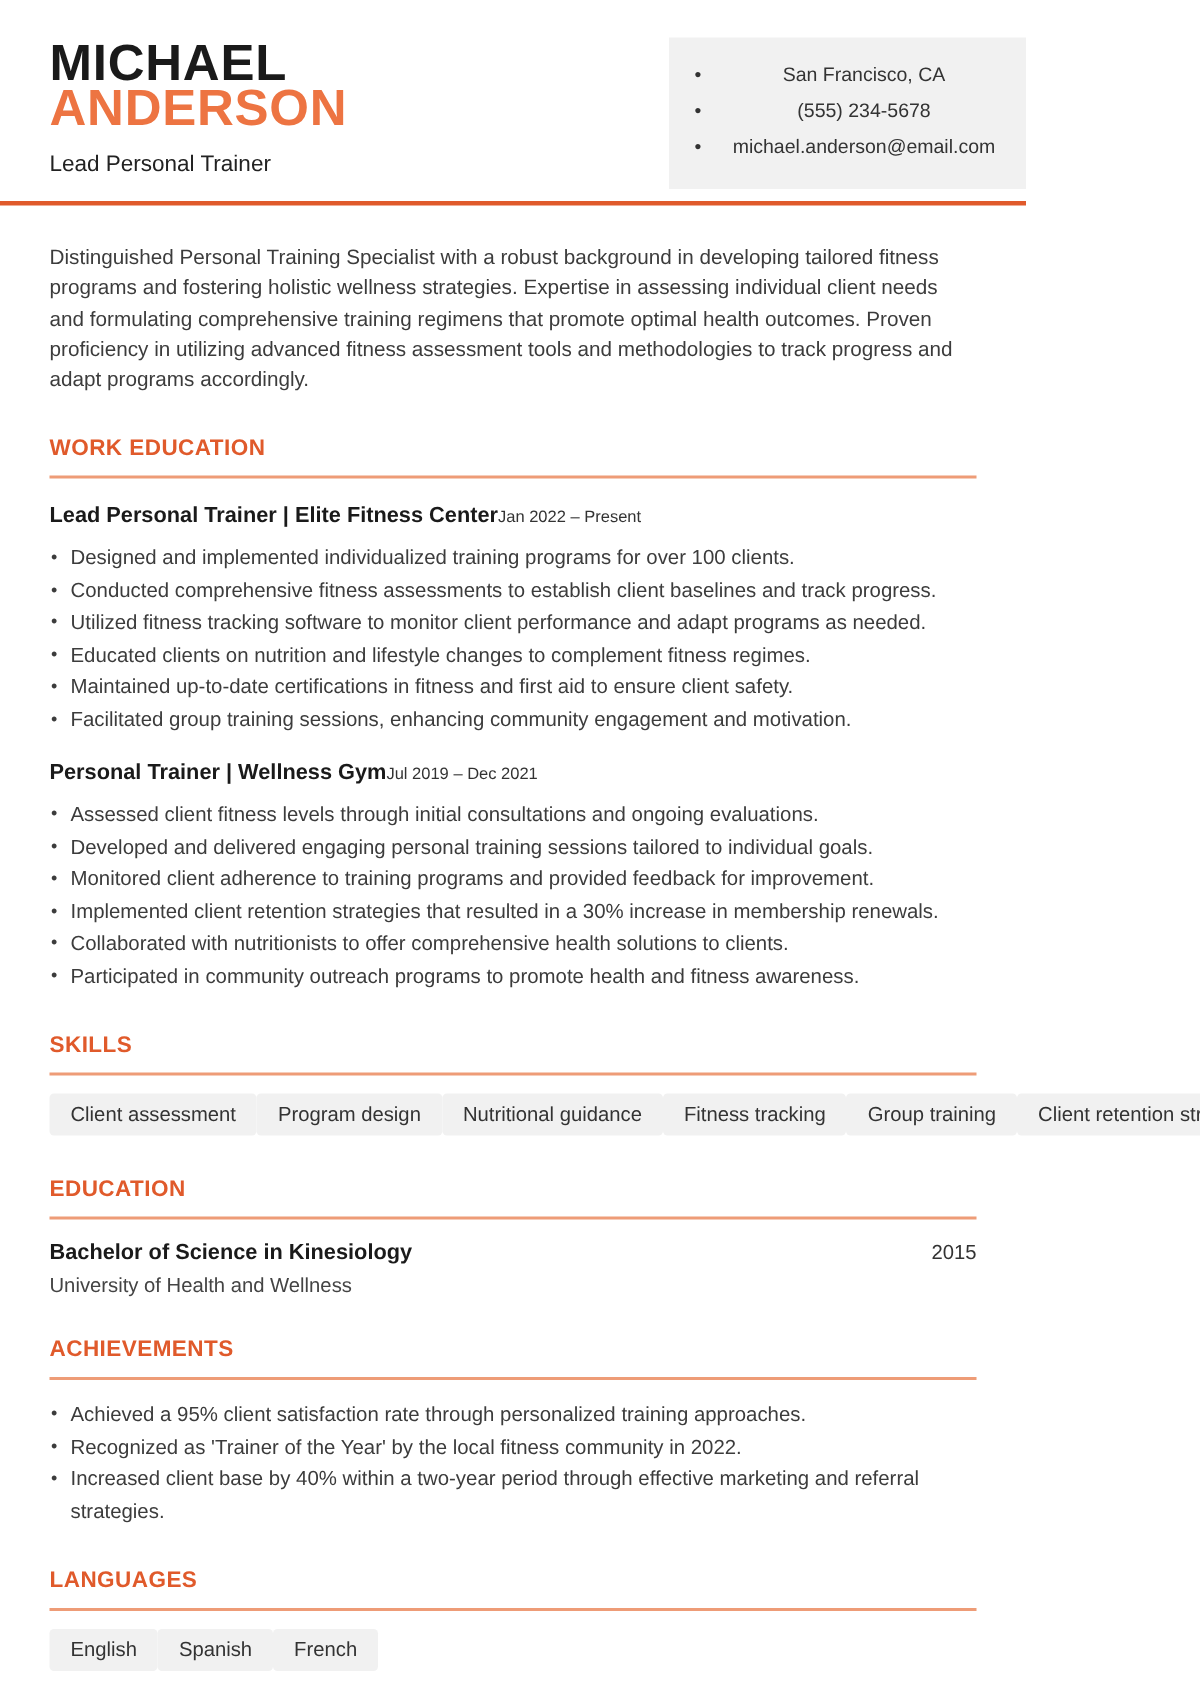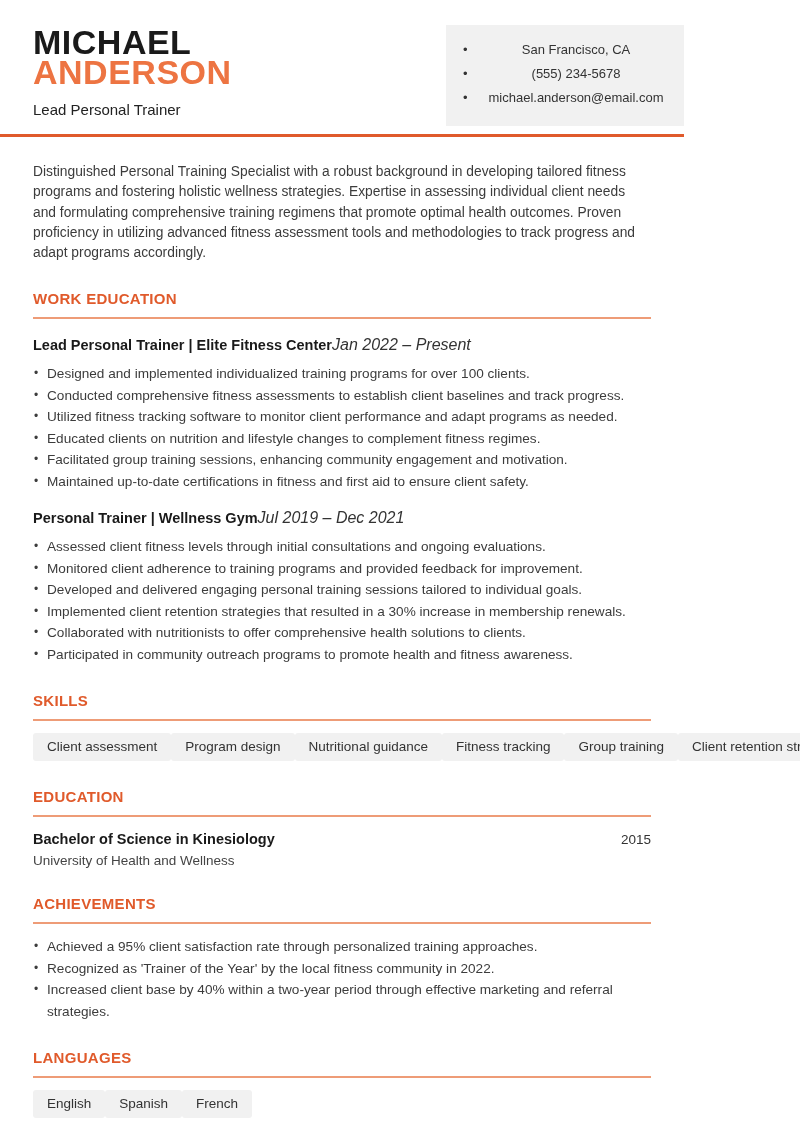--- a/index.html
+++ b/index.html
@@ -59,21 +59,21 @@
     color: var(--accent);
     font-size: 15px; font-weight: 700; letter-spacing: 0.3px;
     padding-bottom: 10px;
     border-bottom: 2px solid var(--heading_divider);
   }
   .entry-header {
     display: flex; align-items: baseline;
     margin-top: 17px;
   }
   .entry-title { font-size: 14.5px; font-weight: 700; color: var(--text_dark); }
-  .entry-dates { font-size: 16px; color: #333; font-style: italic; }
+  .entry-dates { font-size: 11px; color: #333; }
   ul.bullets { list-style: none; margin-top: 9px; }
   ul.bullets li {
     position: relative; padding-left: 14px;
     font-size: 13.6px; line-height: 21.5px; color: var(--text_body);
   }
   ul.bullets li::before {
     content: "•"; position: absolute; left: 1px; top: 0; color: #3c3c3c; font-size: 12px;
   }
   .job + .job { margin-top: 5px; }
   .job2-gap { margin-top: 14px; }
@@ -124,34 +124,34 @@
       <div class="job">
         <div class="entry-header">
           <span class="entry-title">Lead Personal Trainer | Elite Fitness Center</span>
           <span class="entry-dates">Jan 2022 – Present</span>
         </div>
         <ul class="bullets">
           <li>Designed and implemented individualized training programs for over 100 clients.</li>
           <li>Conducted comprehensive fitness assessments to establish client baselines and track progress.</li>
           <li>Utilized fitness tracking software to monitor client performance and adapt programs as needed.</li>
           <li>Educated clients on nutrition and lifestyle changes to complement fitness regimes.</li>
+          <li>Maintained up-to-date certifications in fitness and first aid to ensure client safety.</li>
           <li>Facilitated group training sessions, enhancing community engagement and motivation.</li>
-          <li>Maintained up-to-date certifications in fitness and first aid to ensure client safety.</li>
         </ul>
       </div>
 
       <div class="job job2-gap">
         <div class="entry-header">
           <span class="entry-title">Personal Trainer | Wellness Gym</span>
           <span class="entry-dates">Jul 2019 – Dec 2021</span>
         </div>
         <ul class="bullets">
           <li>Assessed client fitness levels through initial consultations and ongoing evaluations.</li>
+          <li>Developed and delivered engaging personal training sessions tailored to individual goals.</li>
           <li>Monitored client adherence to training programs and provided feedback for improvement.</li>
-          <li>Developed and delivered engaging personal training sessions tailored to individual goals.</li>
           <li>Implemented client retention strategies that resulted in a 30% increase in membership renewals.</li>
           <li>Collaborated with nutritionists to offer comprehensive health solutions to clients.</li>
           <li>Participated in community outreach programs to promote health and fitness awareness.</li>
         </ul>
       </div>
     </section>
 
     <section>
       <h2 class="section-heading">SKILLS</h2>
       <div class="tags">

